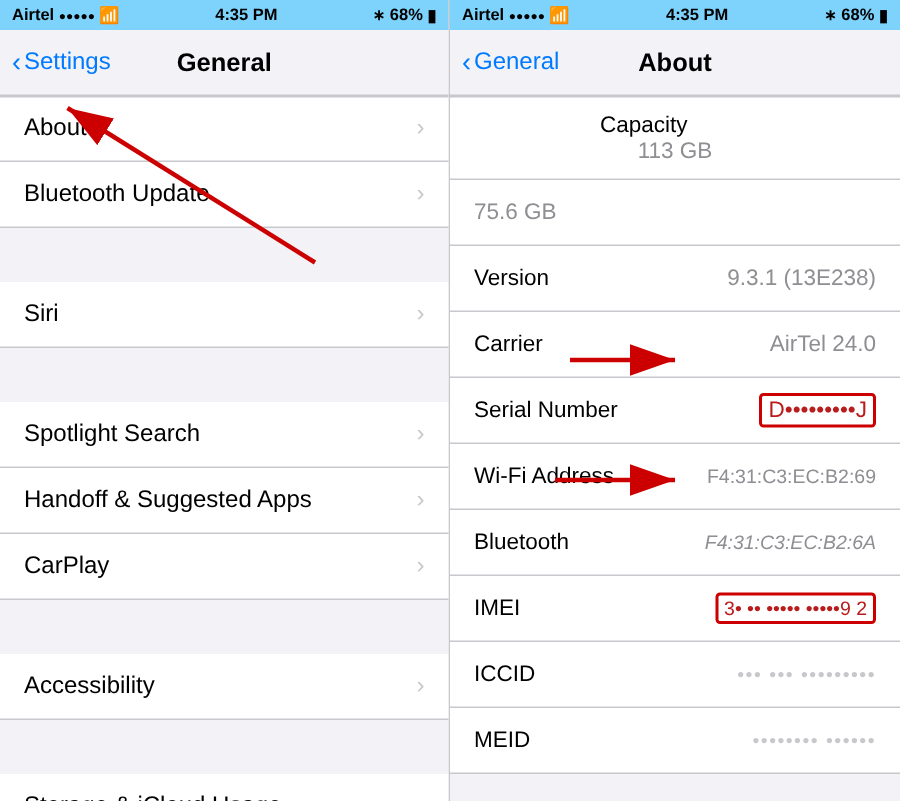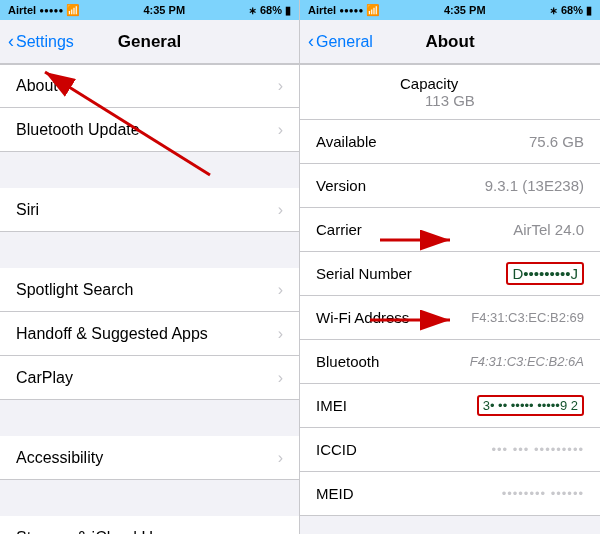--- a/index.html
+++ b/index.html
@@ -127,21 +127,21 @@
       font-size: 15px;
       color: #8e8e93;
       text-align: left;
       max-width: 160px;
       word-break: break-all;
     }
     .info-value.highlighted {
       border: 2px solid #cc0000;
       padding: 1px 4px;
       border-radius: 3px;
-      color: #14532d;
+      color: #b91c1c;
     }
     .info-value.blurred {
       color: #c8c8cc;
       letter-spacing: 1px;
     }
     
     .arrows-overlay {
       position: absolute;
       top: 0;
       left: 0;
@@ -254,21 +254,20 @@
     </div>
     <span class="nav-title">About</span>
   </div>
 
   <div class="list-container">
     <div class="info-item">
       <span class="info-label">Capacity</span>
       <span class="info-value">113 GB</span>
     </div>
     <div class="info-item">
-      <span class="info-label">Available</span>
       <span class="info-value">75.6 GB</span>
     </div>
     <div class="info-item">
       <span class="info-label">Version</span>
       <span class="info-value">9.3.1 (13E238)</span>
     </div>
     <div class="info-item">
       <span class="info-label">Carrier</span>
       <span class="info-value">AirTel 24.0</span>
     </div>

